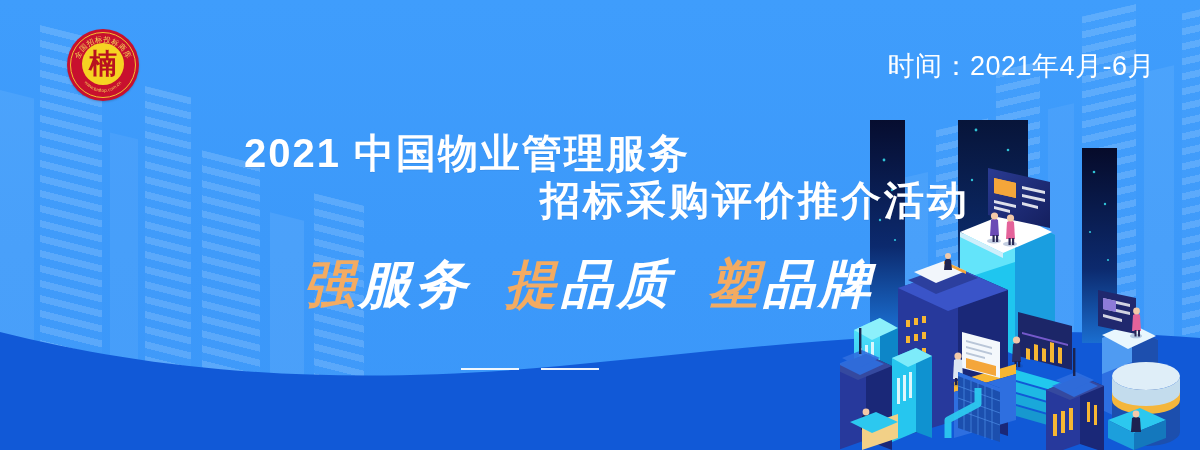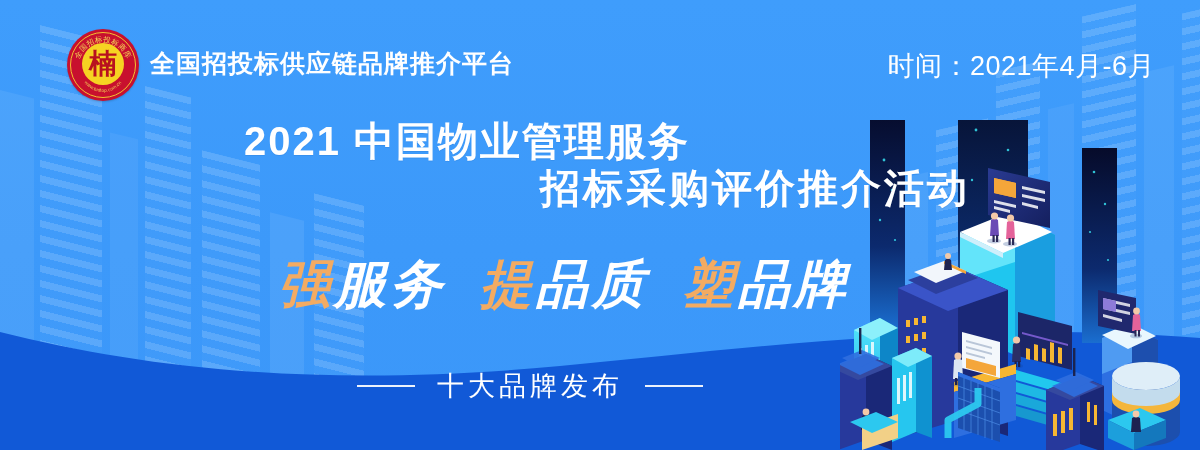--- a/index.html
+++ b/index.html
@@ -77,32 +77,33 @@
   .title-block { position:absolute; left:0; top:118px; width:1000px; }
   .title-line {
     color:#ffffff;
     font-weight:bold;
     font-size:40px;
     letter-spacing:2px;
     white-space:nowrap;
     line-height:1.18;
     text-shadow:0 1px 0 rgba(0,60,140,0.10);
   }
-  .title-line.l1 { padding-left:244px; }
+  .title-line.l1 { padding-left:244px;margin-top:12px; }
   .title-line.l2 { padding-left:520px; letter-spacing:3px;margin-left:20px; }
 
   
   .slogan {
     position:absolute; left:0; top:250px; width:900px;
     padding-left:278px;
     font-family:"DejaVu Serif","Liberation Serif",serif;
     font-size:52px; font-weight:bold;
     font-style:italic;
     white-space:nowrap;
     letter-spacing:4px;
+    text-align:center;
   }
   .slogan .accent { color:#f3ab62; }
   .slogan .plain  { color:#ffffff; }
   .slogan .gap    { display:inline-block; width:34px; }
 
   
   .bottom-row {
     position:absolute; left:0; top:368px; width:1060px;
     display:flex; align-items:center; justify-content:center; gap:22px;
   }
@@ -411,33 +412,31 @@
           <textPath href="#arcTop" startOffset="50%">全国招标投标商库</textPath>
         </text>
         <text font-size="4.6" letter-spacing="0.2" text-anchor="middle">
           <textPath href="#arcBot" startOffset="50%">www.bidtop.com.cn</textPath>
         </text>
       </svg>
       <div class="seal-core"></div>
       <div class="seal-char">楠</div>
     </div>
 
-    <div class="platform-name">全国招投标供应链品牌推介平台</div>
 
     <div class="date-text">时间：2021年4月-6月</div>
   </div>
 
   <div class="title-block">
     <div class="title-line l1">2021 中国物业管理服务</div>
     <div class="title-line l2">招标采购评价推介活动</div>
   </div>
 
   <div class="slogan">
     <span class="accent">强</span><span class="plain">服务</span><span class="gap"></span><span class="accent">提</span><span class="plain">品质</span><span class="gap"></span><span class="accent">塑</span><span class="plain">品牌</span>
   </div>
 
   <div class="bottom-row">
     <span class="dash"></span>
-    <span class="bottom-text">十大品牌发布</span>
     <span class="dash"></span>
   </div>
 
 </div>
 
 </body></html>

